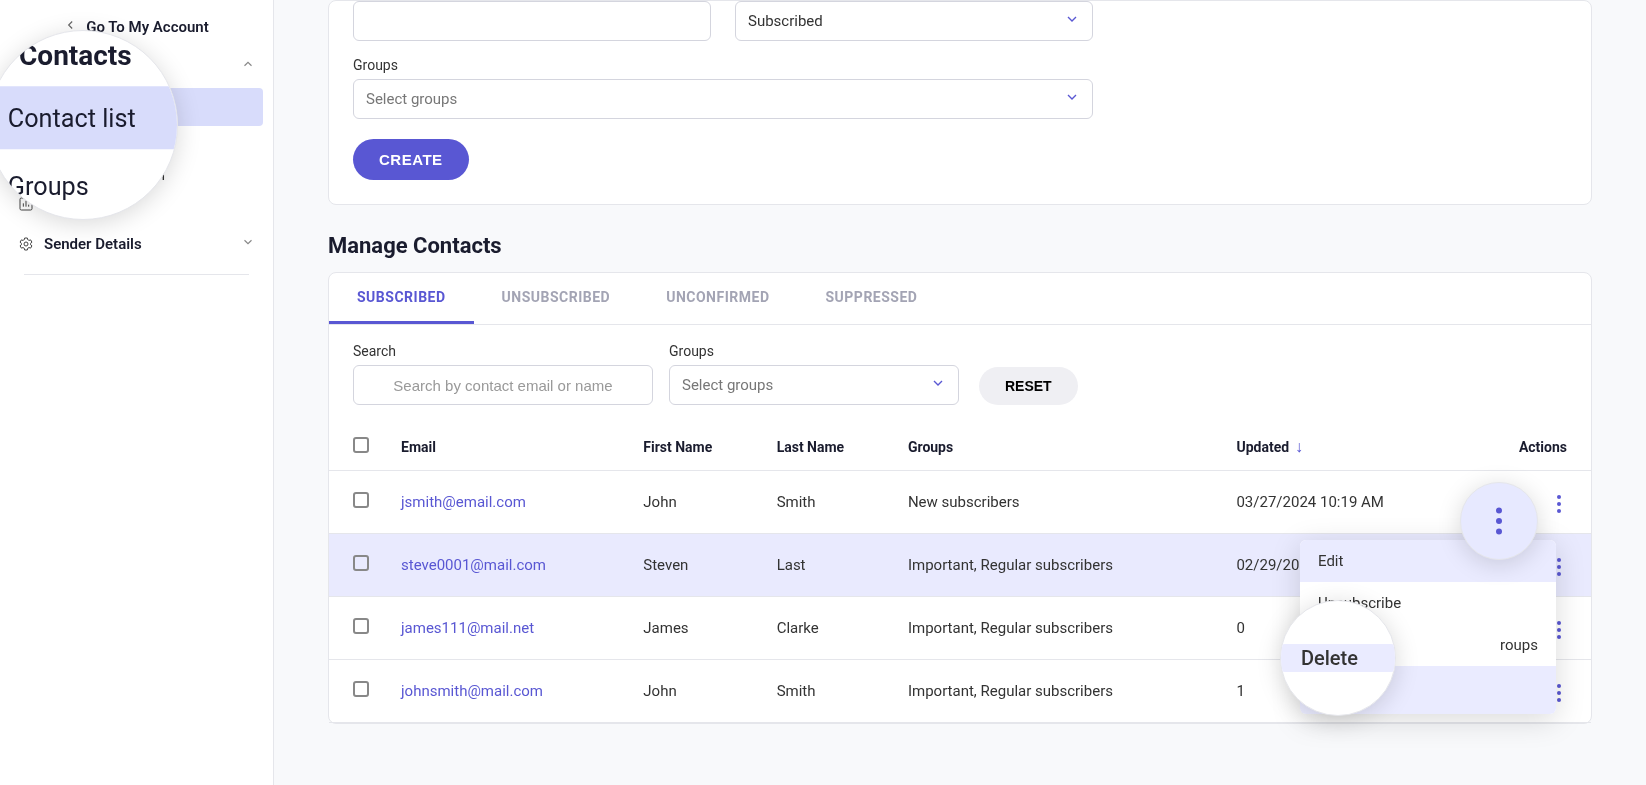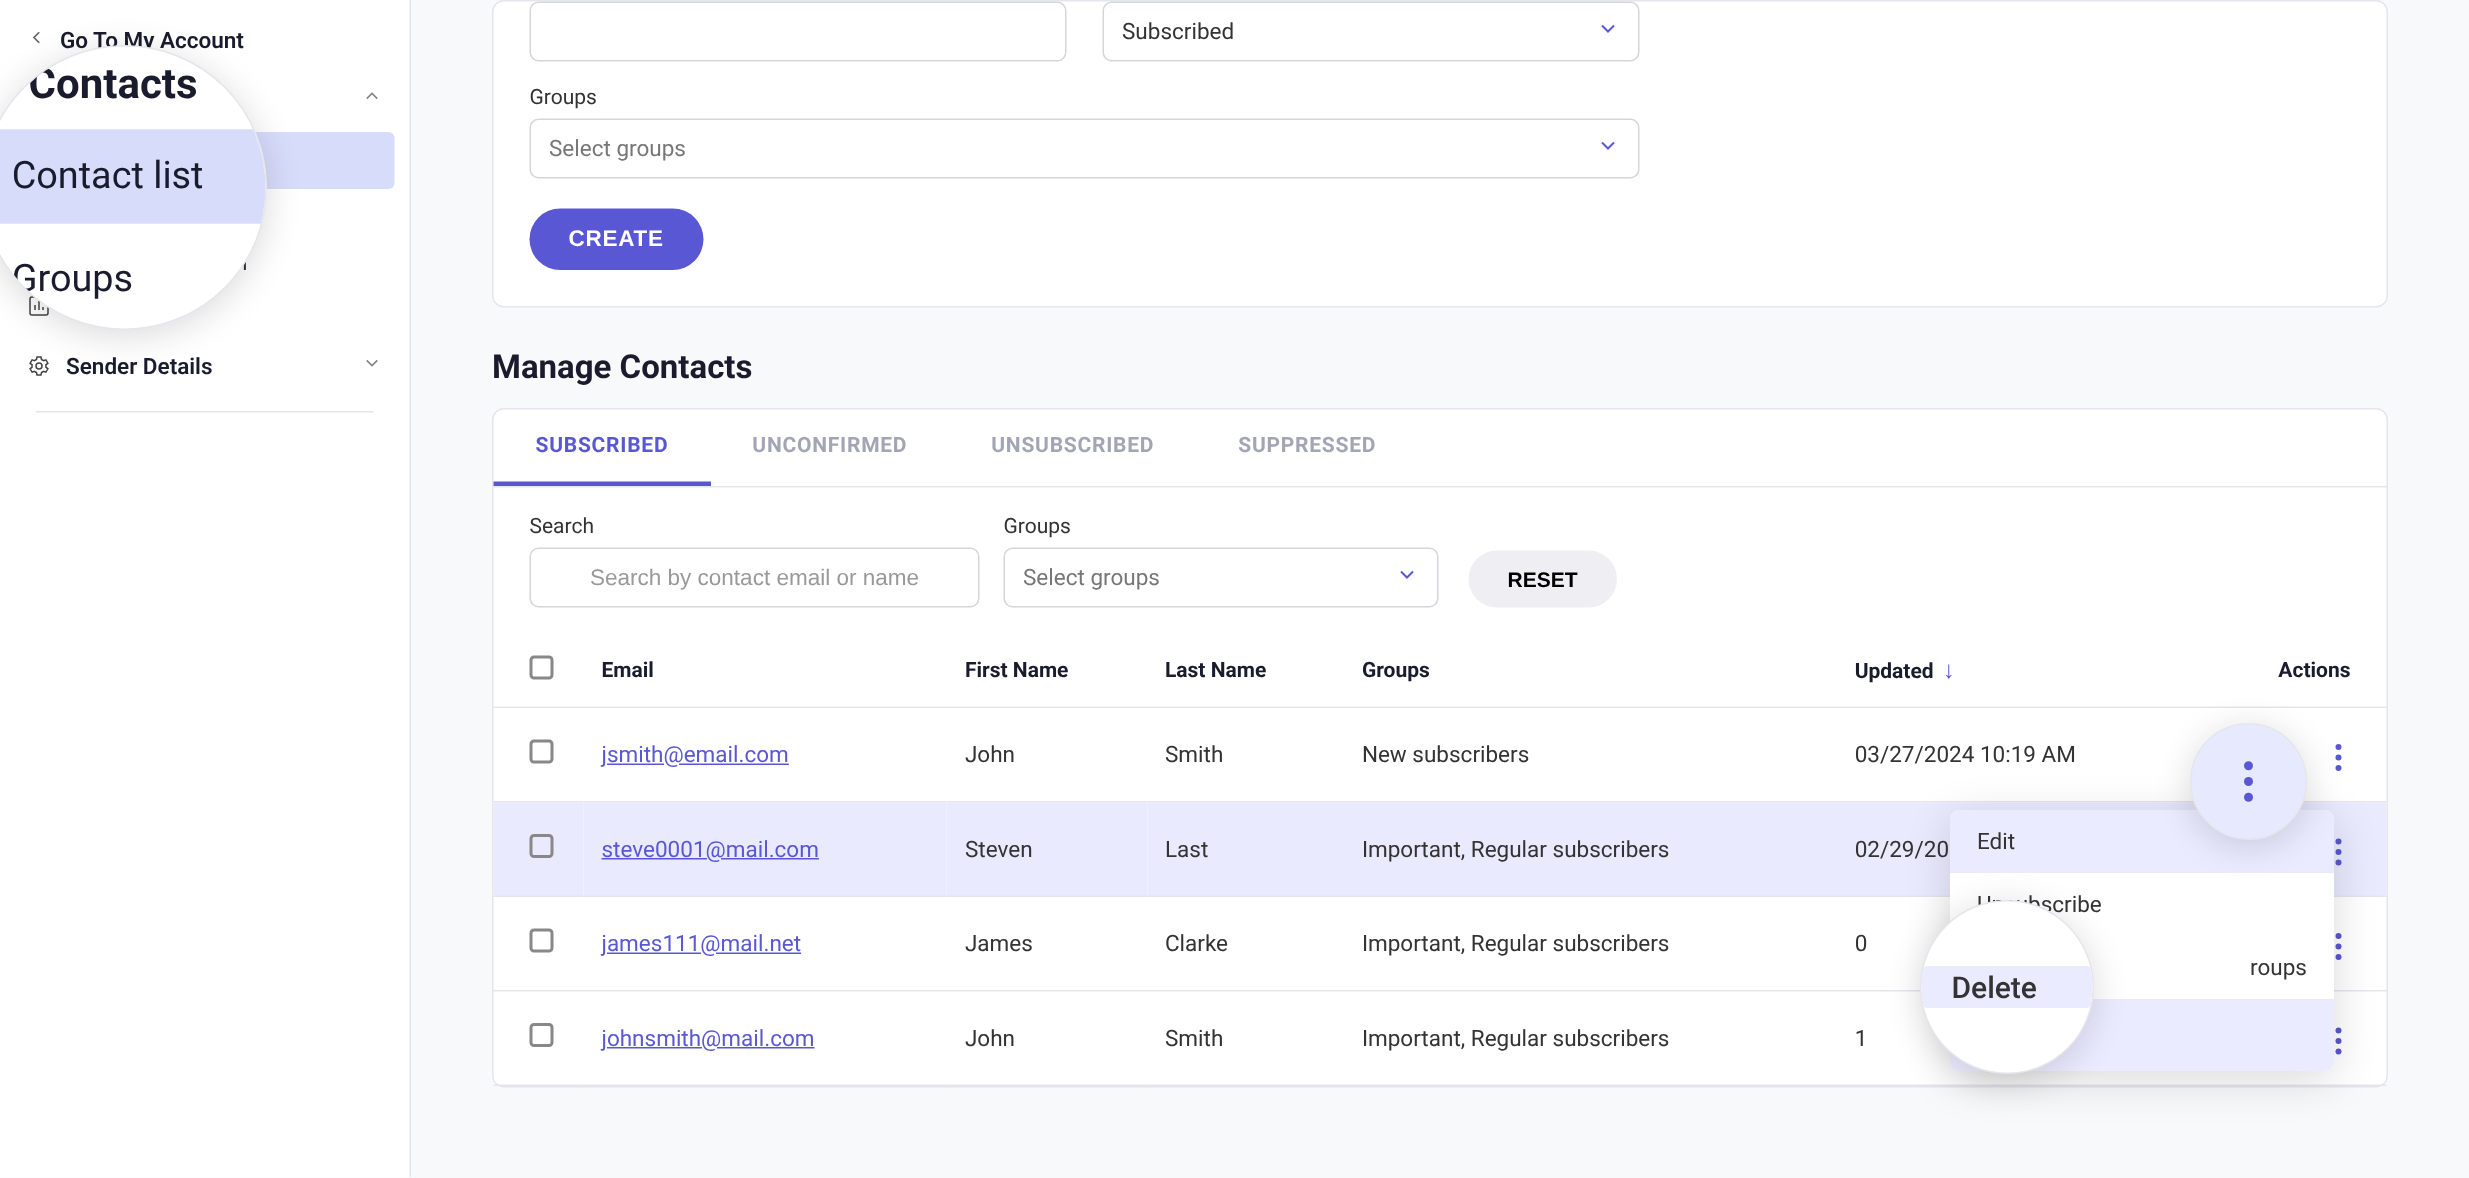--- a/index.html
+++ b/index.html
@@ -23,20 +23,21 @@
     }
     .go-back {
       display: flex;
       align-items: center;
       gap: 8px;
       padding: 10px 18px;
       font-size: 15px;
       font-weight: 600;
       color: #1a1c2e;
       cursor: pointer;
+      justify-content: center;
     }
     .go-back svg { width: 14px; height: 14px; stroke: #666; fill:none; }
     .nav-item {
       display: flex;
       align-items: center;
       gap: 10px;
       padding: 11px 18px;
       font-size: 15px;
       font-weight: 600;
       color: #1a1c2e;
@@ -110,21 +111,21 @@
 
     table{width:100%;border-collapse:collapse;}
     thead th{text-align:left;font-size:14px;font-weight:700;color:#1a1c2e;padding:14px 12px;border-bottom:1px solid #e5e6eb;}
     thead th.first-col{padding-left:24px;width:60px;}
     thead th.act-col{padding-right:24px;text-align:right;}
     tbody tr{border-bottom:1px solid #e5e6eb;}
     tbody tr.highlight{background:#e9eafe;}
     tbody td{padding:14px 12px;font-size:15px;color:#333;}
     tbody td.first-col{padding-left:24px;}
     tbody td.act-col{padding-right:24px;text-align:right;}
-    .email-link{color:#5957d3;cursor:pointer;text-decoration:underline;}
+    .email-link{color:#5957d3;cursor:pointer;}
     .checkbox{width:16px;height:16px;border:2px solid #888;border-radius:3px;display:inline-block;cursor:pointer;}
     .sort-arrow{color:#5957d3;margin-left:6px;font-size:16px;}
     .kebab{display:inline-flex;flex-direction:column;gap:3px;cursor:pointer;padding:6px;}
     .kebab span{width:4px;height:4px;background:#5957d3;border-radius:50%;}
 
     
     .dropdown{
       position:absolute;
       right:90px;
       top:540px;
@@ -236,22 +237,22 @@
       </div>
       <button class="btn-primary">CREATE</button>
     </div>
   </div>
 
   <div class="section-title">Manage Contacts</div>
 
   <div class="manage-card">
     <div class="tabs">
       <div class="tab active">SUBSCRIBED</div>
+      <div class="tab">UNSUBSCRIBED</div>
       <div class="tab">UNCONFIRMED</div>
-      <div class="tab">UNSUBSCRIBED</div>
       <div class="tab">SUPPRESSED</div>
     </div>
 
     <div class="filter-row">
       <div class="filter-col">
         <label>Search</label>
         <div class="search-input">
           <input type="text" placeholder="Search by contact email or name" style="">
         </div>
       </div>

